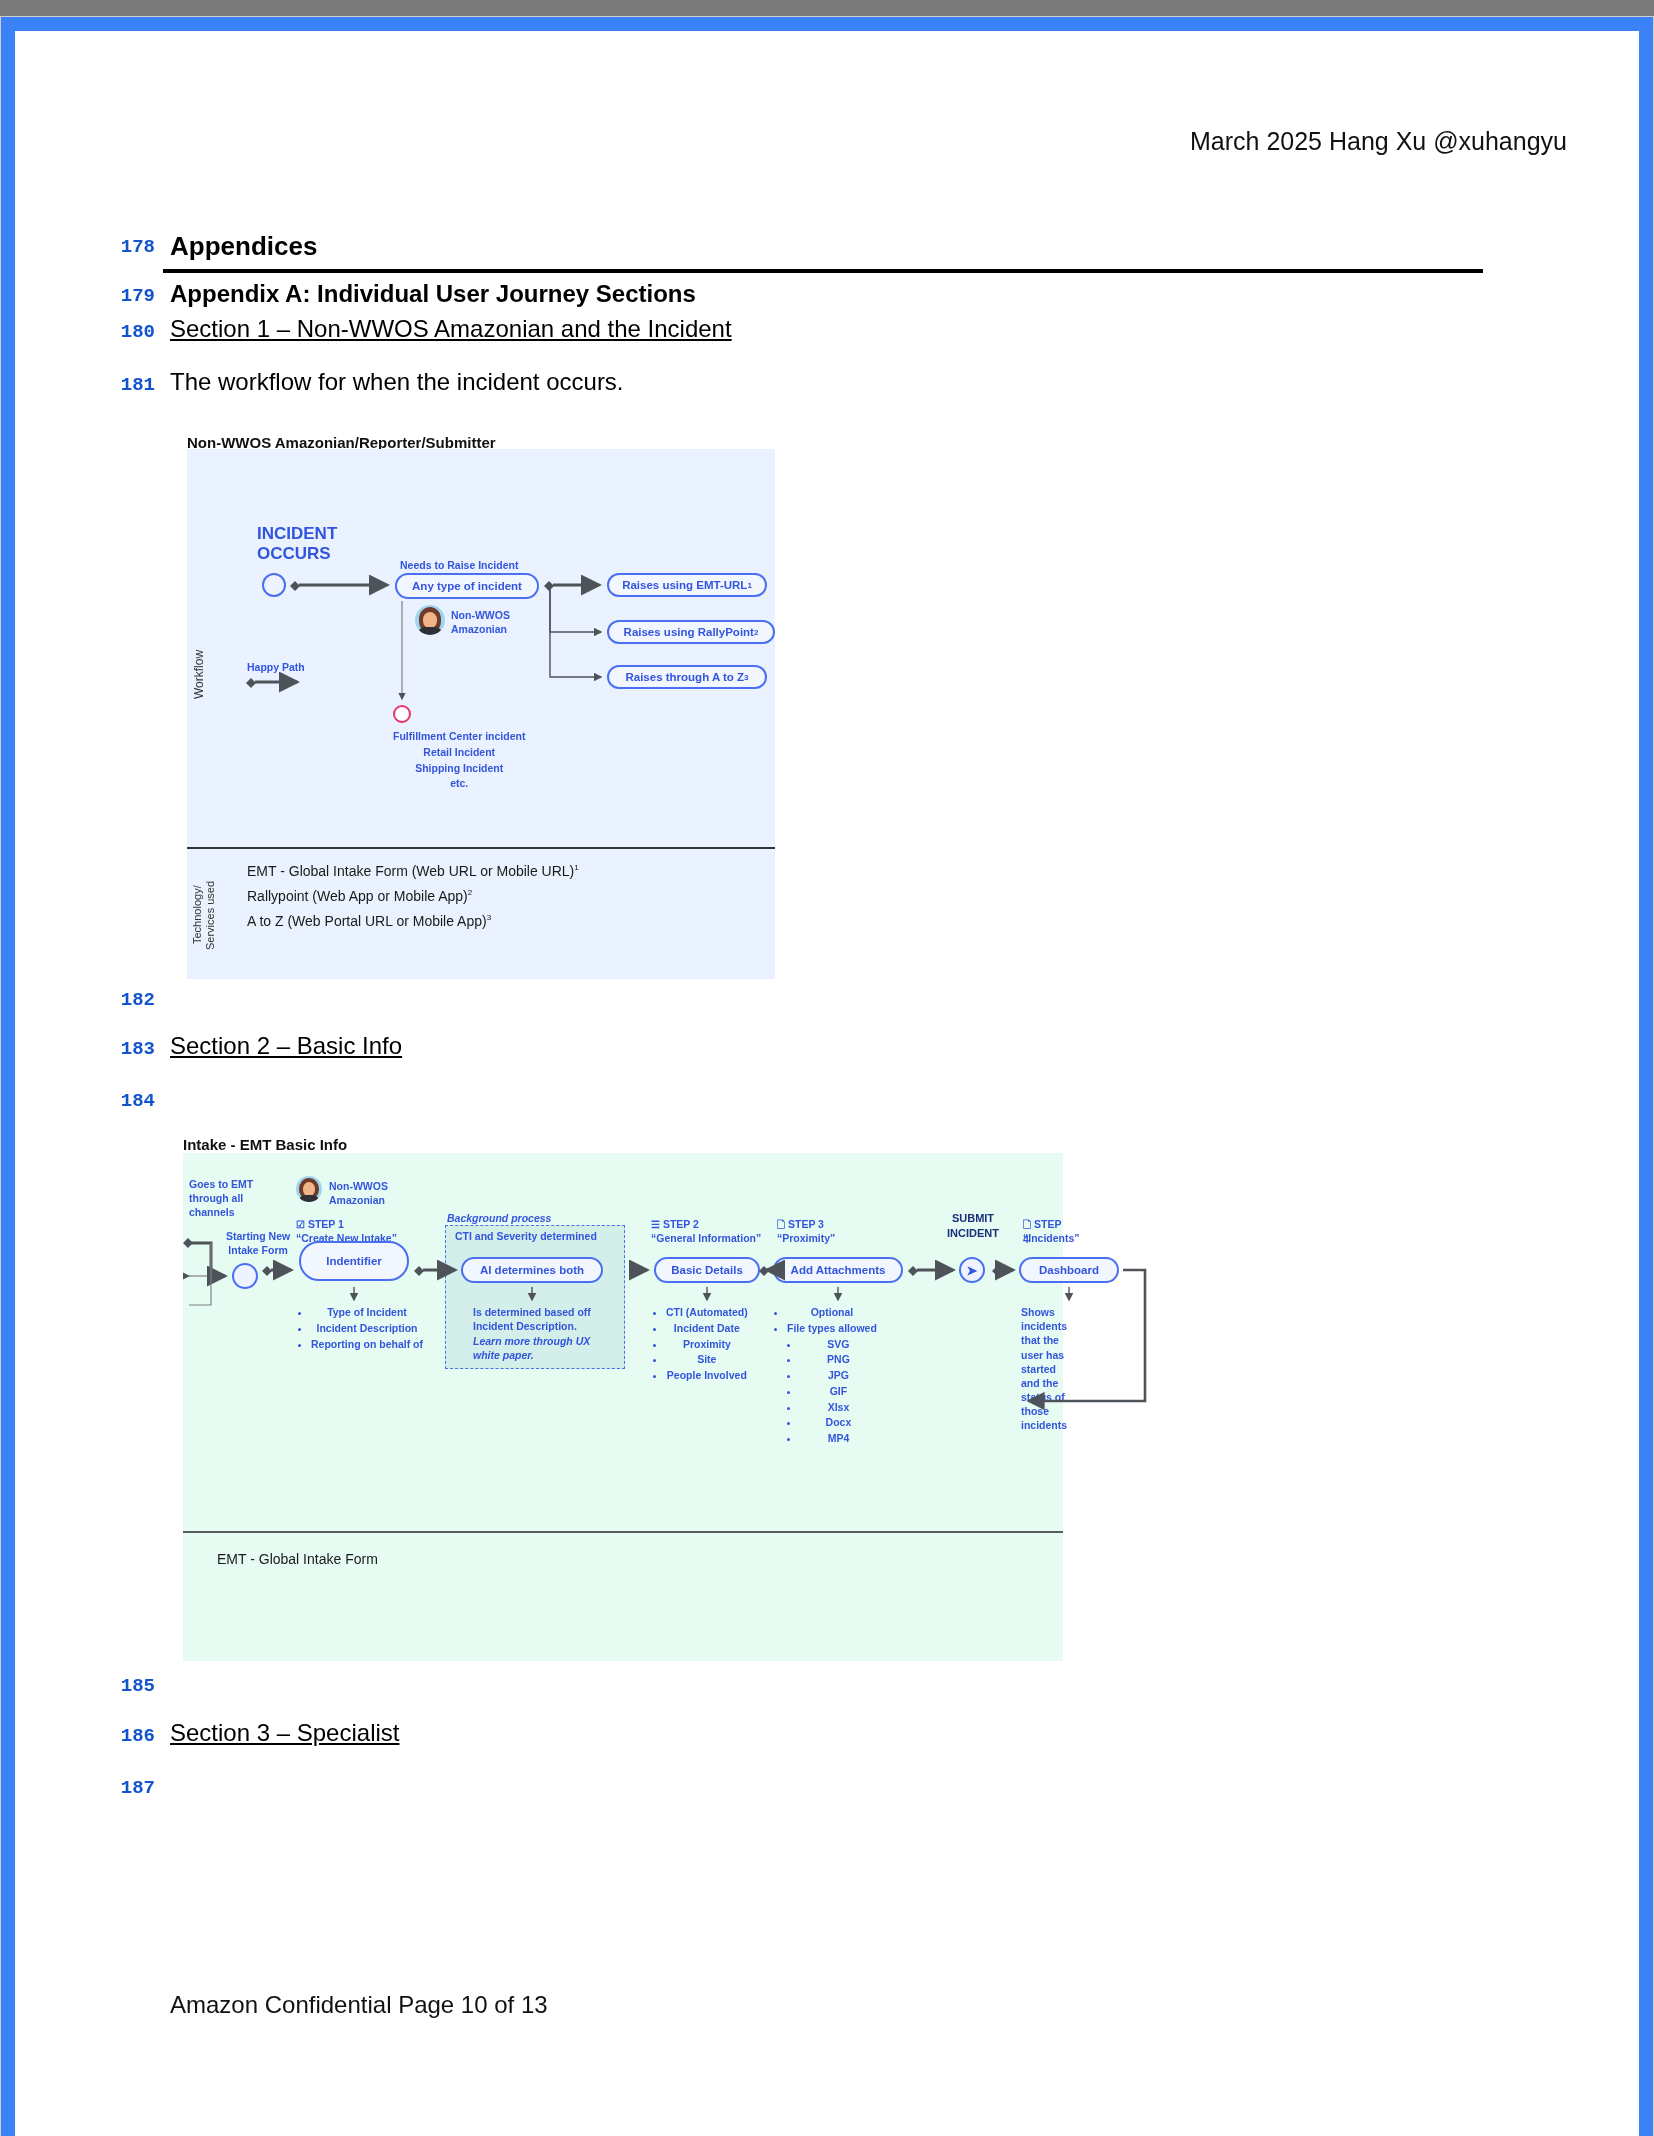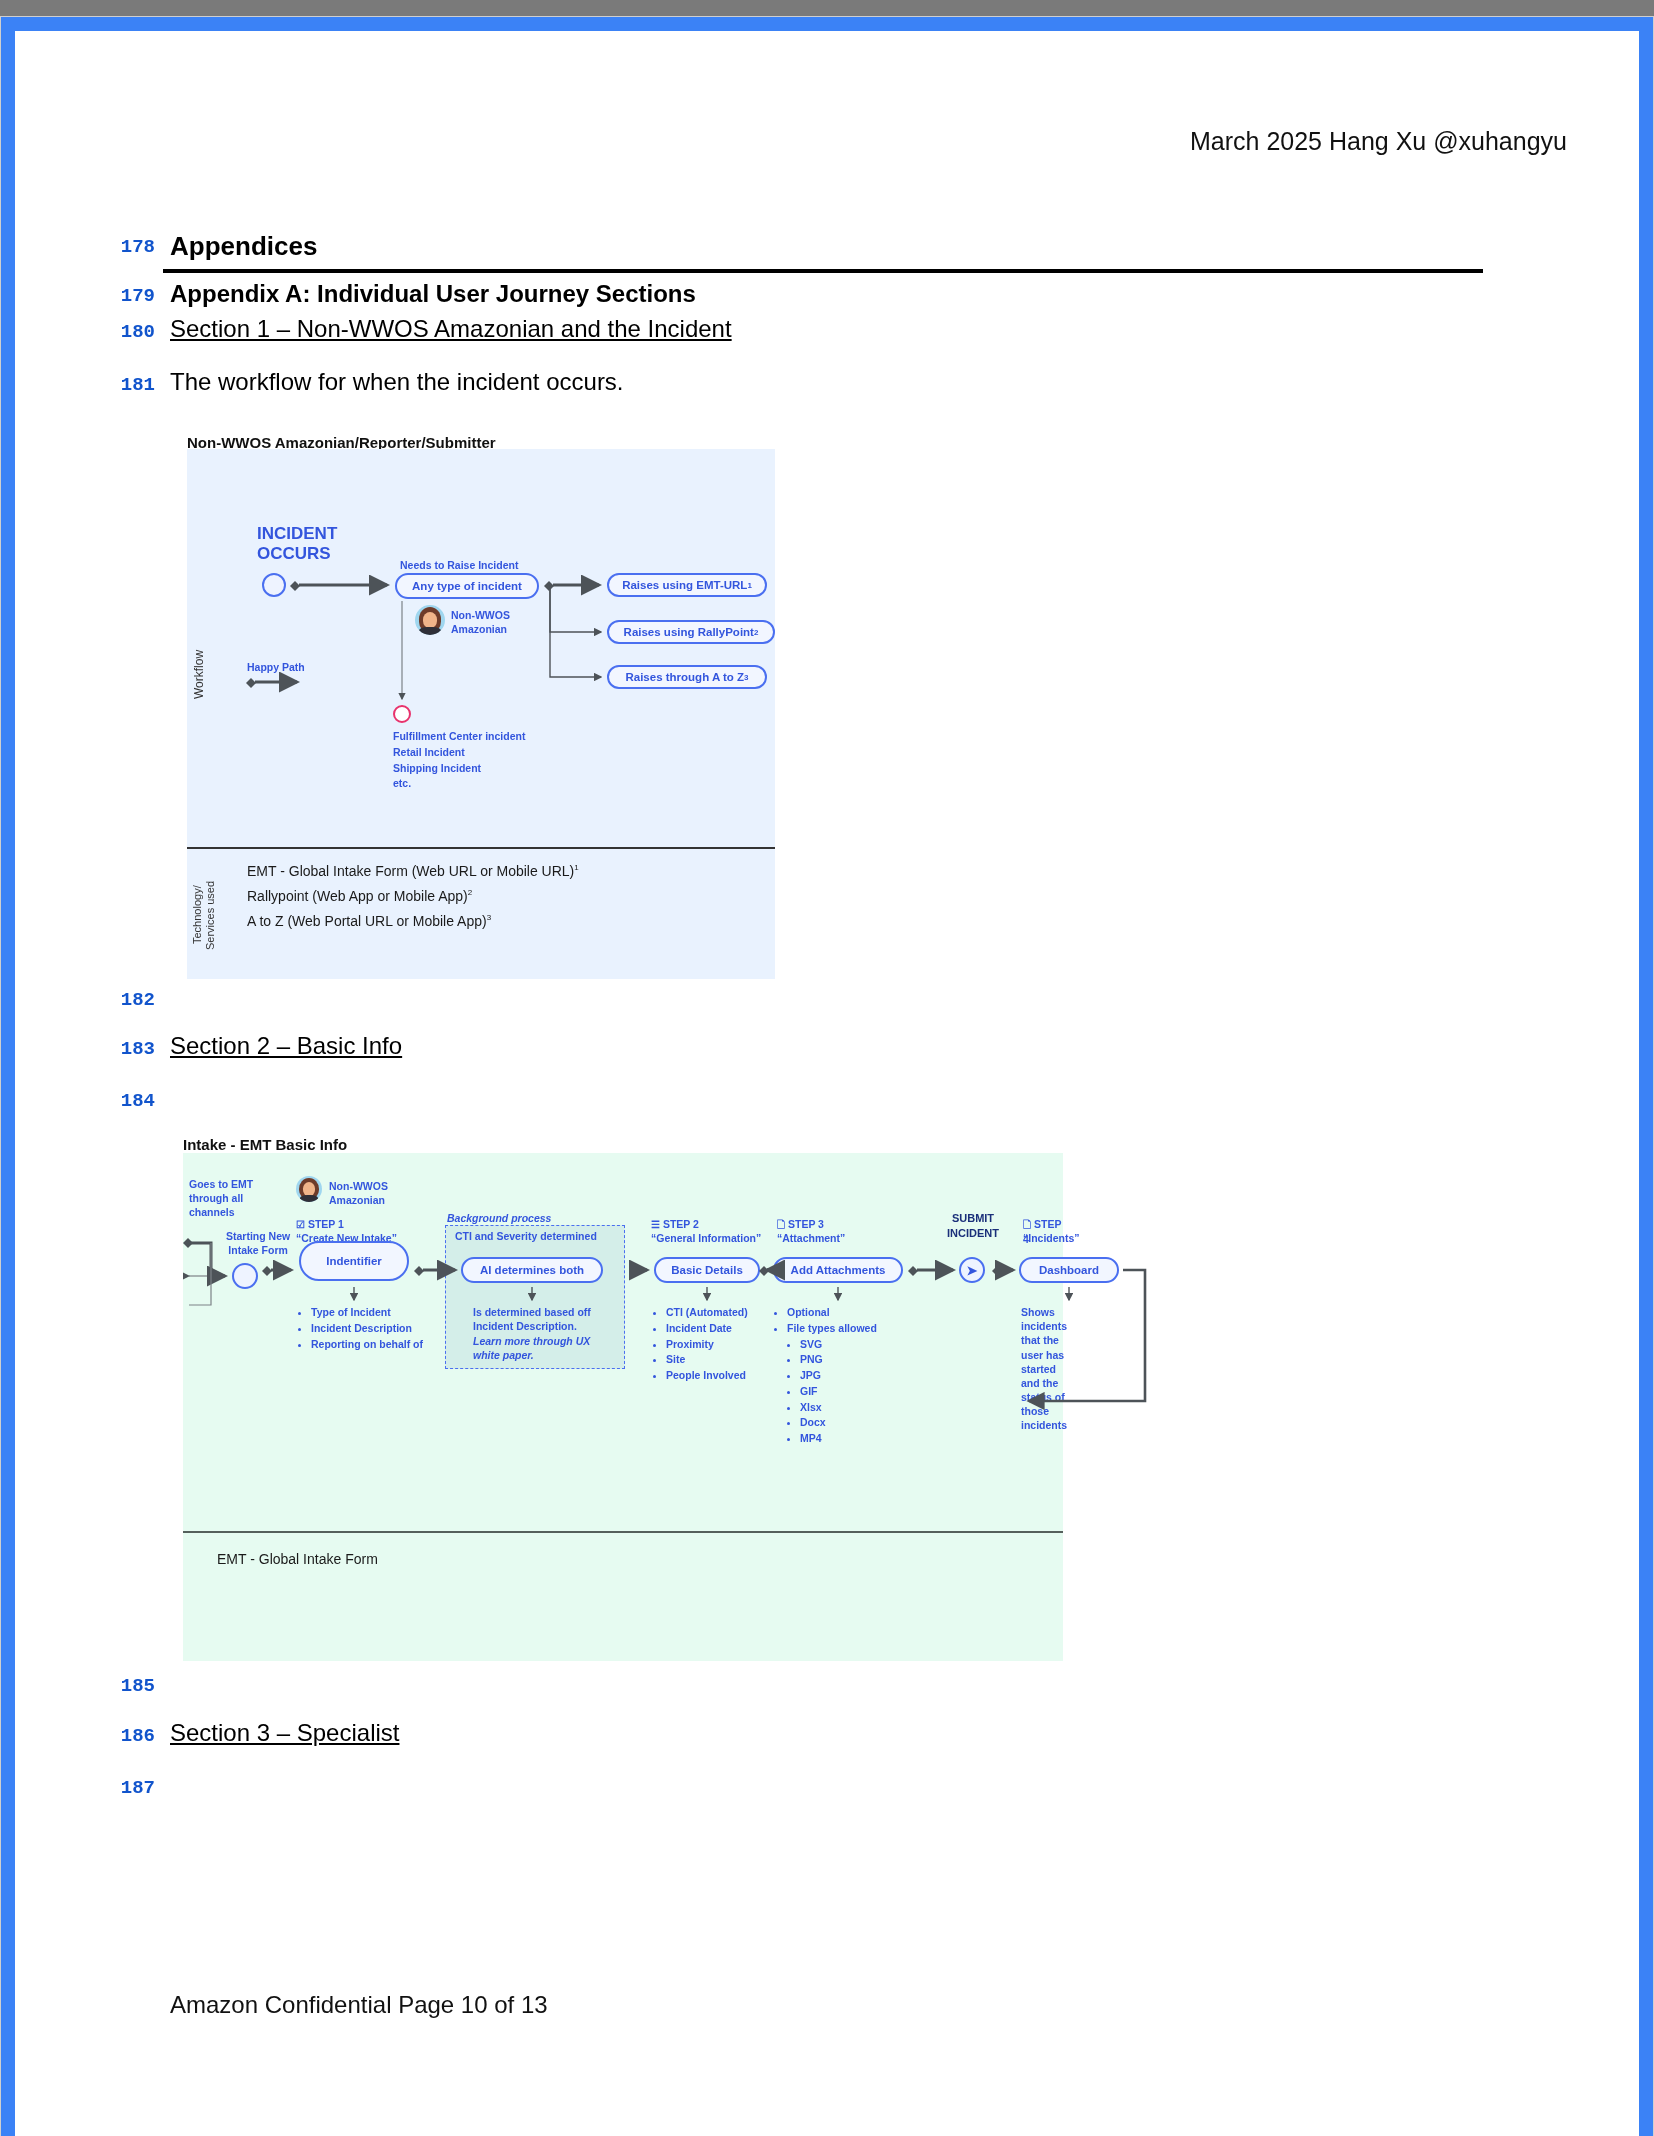--- a/index.html
+++ b/index.html
@@ -53,21 +53,21 @@
   
   .ovl{position:absolute;left:0;top:0;width:100%;height:100%;overflow:visible;pointer-events:none;}
 
   
   .avatar{position:absolute;border-radius:50%;overflow:hidden;background:#9fd6ef;}
   .avatar .hair{position:absolute;left:12%;top:6%;width:76%;height:84%;background:#6e3b2a;border-radius:50% 50% 42% 42%;}
   .avatar .face{position:absolute;left:26%;top:24%;width:48%;height:52%;background:#f0b48a;border-radius:50% 50% 46% 46%;}
   .avatar .body{position:absolute;left:14%;top:74%;width:72%;height:30%;background:#2f2f38;border-radius:40% 40% 0 0;}
 
   .dashed-box{position:absolute;box-sizing:border-box;border:1.6px dashed #4a6ff0;background:rgba(190,222,224,.45);}
-  .bullets{position:absolute;font-size:10.5px;font-weight:bold;color:#3355dd;line-height:1.5;}
+  .bullets{position:absolute;font-size:10.5px;font-weight:bold;color:#3355dd;line-height:1.5;text-align:center;}
   .bullets ul{margin:0;padding-left:12px;list-style:disc;}
   .bullets ul ul{padding-left:13px;}
   .bullets li{margin:0;}
   .bullets li.strong{font-weight:bold;}
   .sup{font-size:8px;vertical-align:super;}
   .ico{font-size:10px;color:#3355dd;}
 </style>
 </head>
 <body>
 
@@ -236,21 +236,21 @@
         <li>Proximity</li>
         <li>Site</li>
         <li class="strong">People Involved</li>
       </ul>
     </div>
 
     <div class="dlabel" style="left:594px;top:64px">
       <span class="ico">🗋</span>
       <span>STEP 3</span>
     </div>
-    <div class="dlabel" style="left:594px;top:78px">“Attachment”</div>
+    <div class="dlabel" style="left:594px;top:78px">“Proximity”</div>
     <div class="pill" style="left:590px;top:104px;width:130px;height:26px">Add Attachments</div>
     <div class="bullets" style="left:592px;top:152px">
       <ul>
         <li>Optional</li>
         <li>
           File types allowed<ul>
             <li>SVG</li>
             <li>PNG</li>
             <li>JPG</li>
             <li>GIF</li>

